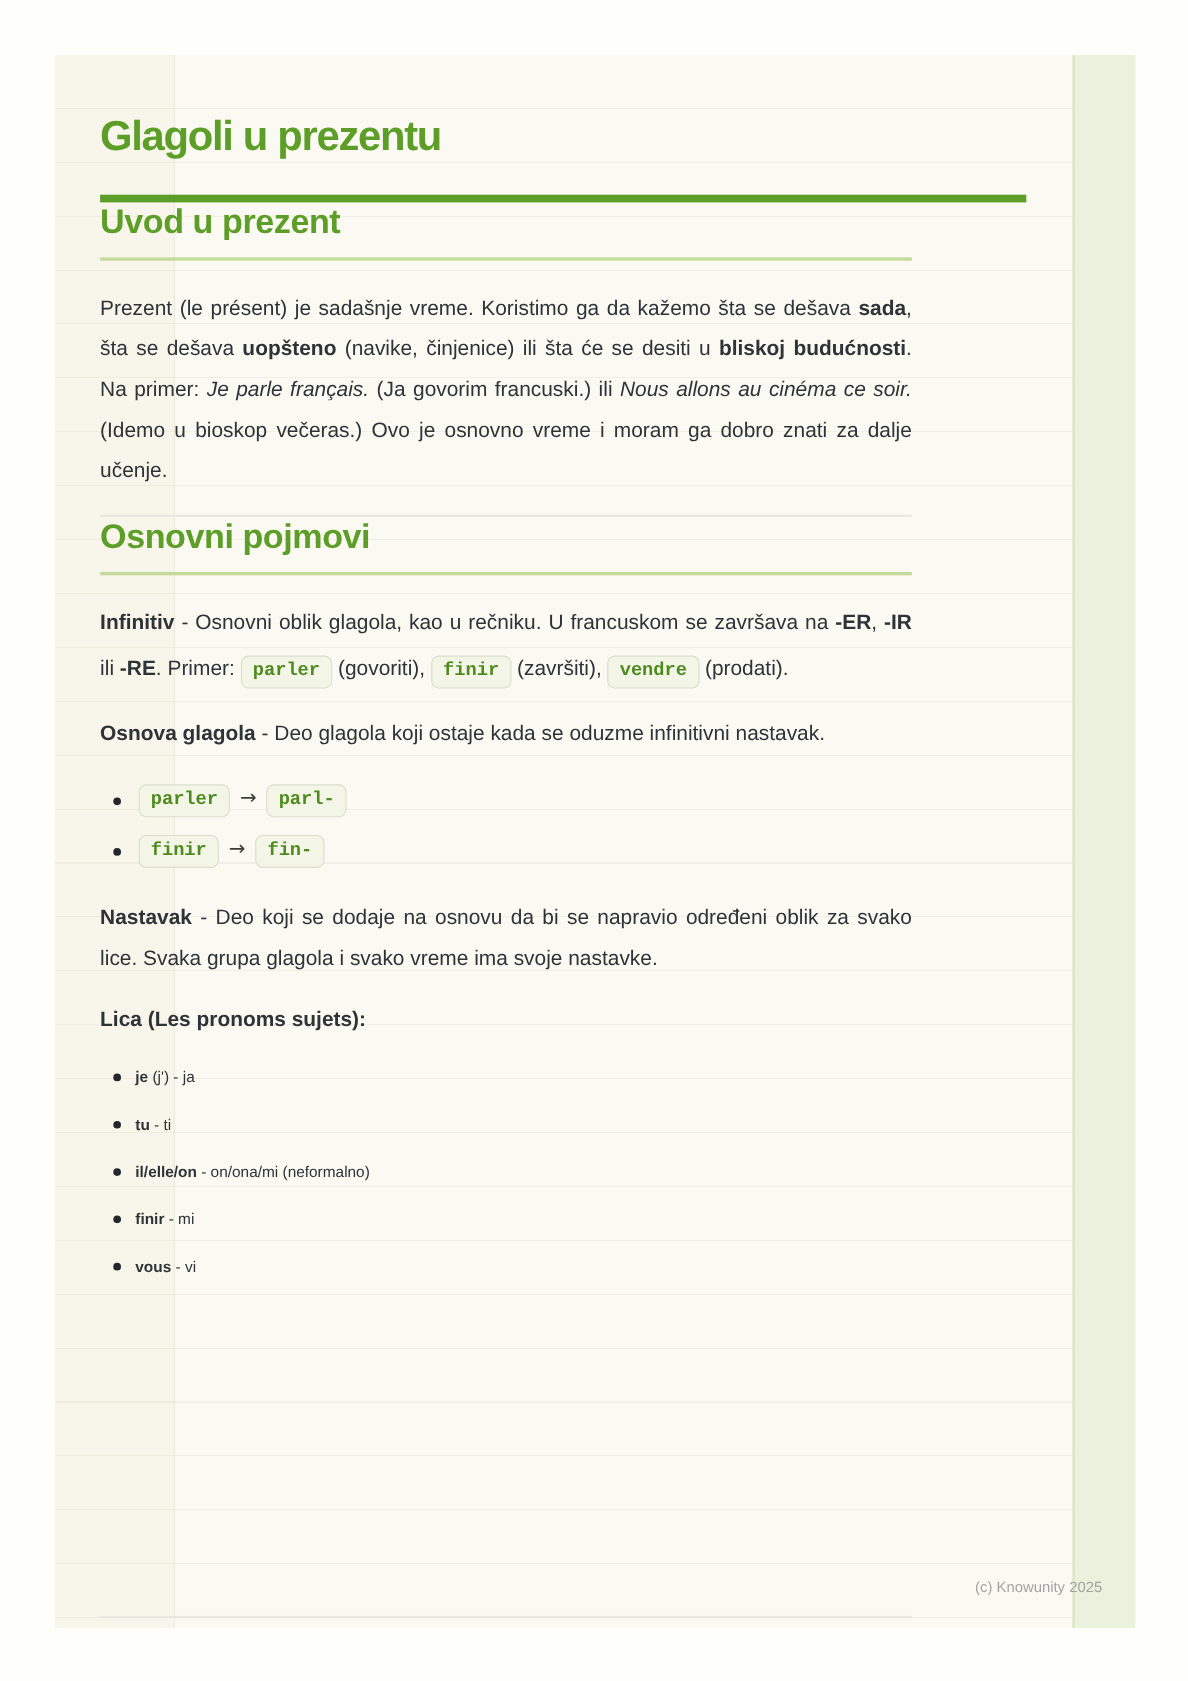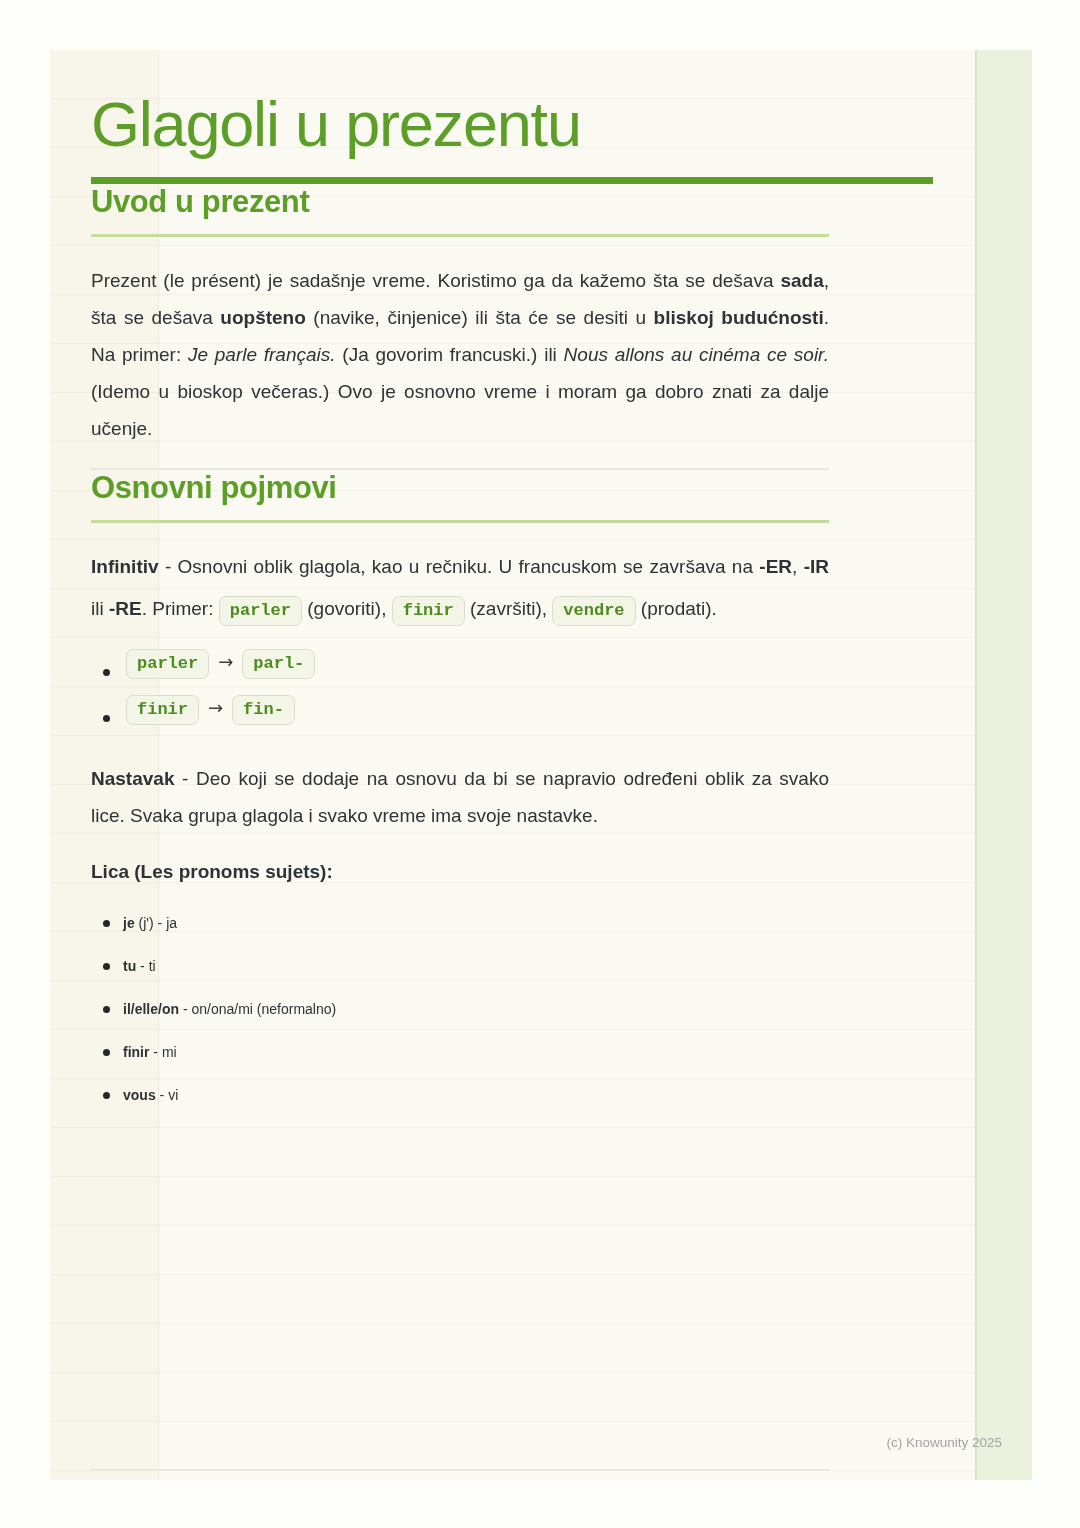--- a/index.html
+++ b/index.html
@@ -53,23 +53,23 @@
 
   .content {
     position: absolute;
     left: 41px;
     top: 0;
     width: 738px;
   }
 
   h1.doc-title {
     margin: 46px 0 0 0;
-    font-size: 63px;
+    font-size: 38px;
     line-height: 56px;
-    font-weight: 400;
+    font-weight: 700;
     letter-spacing: -1.2px;
     color: var(--accent-green, #5c9e28);
   }
 
   .title-rule {
     margin-top: 25px;
     width: 842px;
     height: 7px;
     background: var(--accent-green, #5c9e28);
   }
@@ -132,20 +132,21 @@
 
   ul.stem-list {
     list-style: none;
     margin: 5px 0 0 0;
     padding: 0;
   }
   ul.stem-list li {
     position: relative;
     height: 46px;
     display: flex;
+    align-items: center;
     padding-left: 35px;
     font-size: 19px;
     color: var(--body-text, #2e3338);
   }
   ul.stem-list .bullet {
     position: absolute;
     left: 12px;
     top: 50%;
     margin-top: -3.5px;
   }
@@ -214,20 +215,21 @@
     <div class="heading-rule"></div>
 
     <p class="para p-intro"><span>Prezent (le présent) je sadašnje vreme. Koristimo ga da kažemo šta se dešava </span><span class="b">sada</span><span>, šta se dešava </span><span class="b">uopšteno</span><span> (navike, činjenice) ili šta će se desiti u </span><span class="b">bliskoj budućnosti</span><span>. Na primer: </span><span class="i">Je parle français.</span><span> (Ja govorim francuski.) ili </span><span class="i">Nous allons au cinéma ce soir.</span><span> (Idemo u bioskop večeras.) Ovo je osnovno vreme i moram ga dobro znati za dalje učenje.</span></p>
 
     <div class="divider"></div>
 
     <h2 class="section-heading h2-second">Osnovni pojmovi</h2>
     <div class="heading-rule"></div>
 
     <p class="para p-infinitiv"><span class="b">Infinitiv</span><span> - Osnovni oblik glagola, kao u rečniku. U francuskom se završava na </span><span class="b">-ER</span><span>, </span><span class="b">-IR</span><span> ili </span><span class="b">-RE</span><span>. Primer: </span><span class="code-badge">parler</span><span> (govoriti), </span><span class="code-badge">finir</span><span> (završiti), </span><span class="code-badge">vendre</span><span> (prodati).</span></p>
+    <p class="para p-osnova"><span class="b">Osnova glagola</span><span> - Deo glagola koji ostaje kada se oduzme infinitivni nastavak.</span></p>
 
     <ul class="stem-list">
       <li>
         <span class="bullet"></span>
         <span class="li-body"><span class="code-badge">parler</span><span class="arrow">→</span><span class="code-badge">parl-</span></span>
       </li>
       <li>
         <span class="bullet"></span>
         <span class="li-body"><span class="code-badge">finir</span><span class="arrow">→</span><span class="code-badge">fin-</span></span>
       </li>

